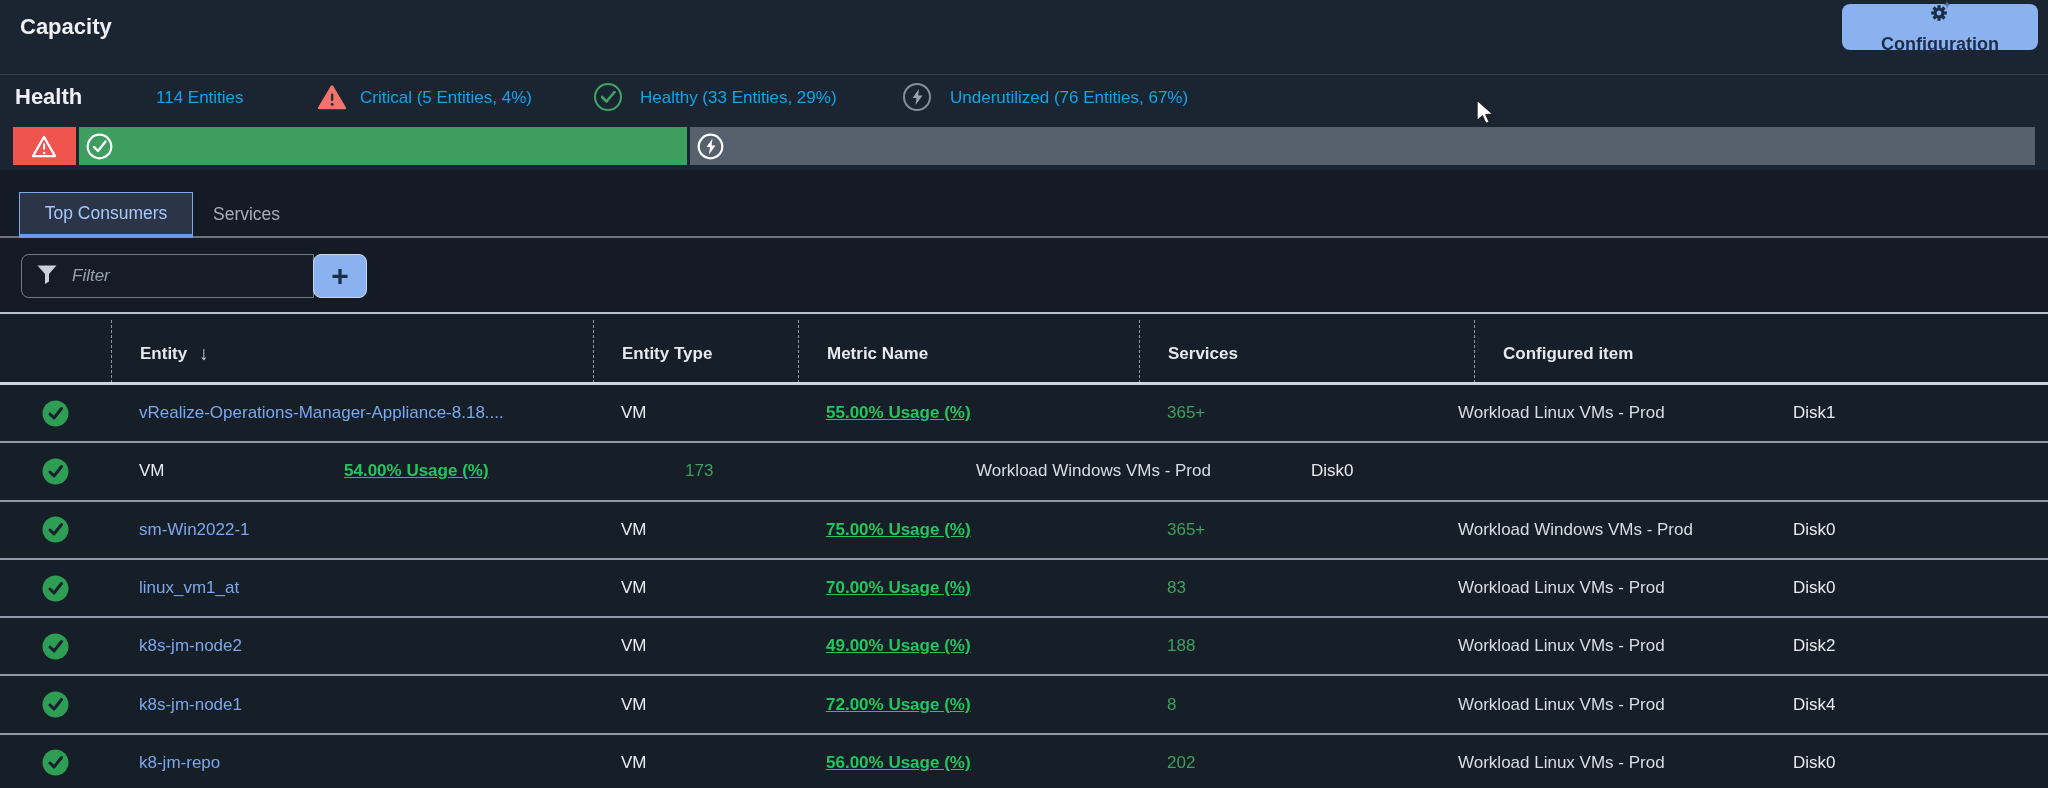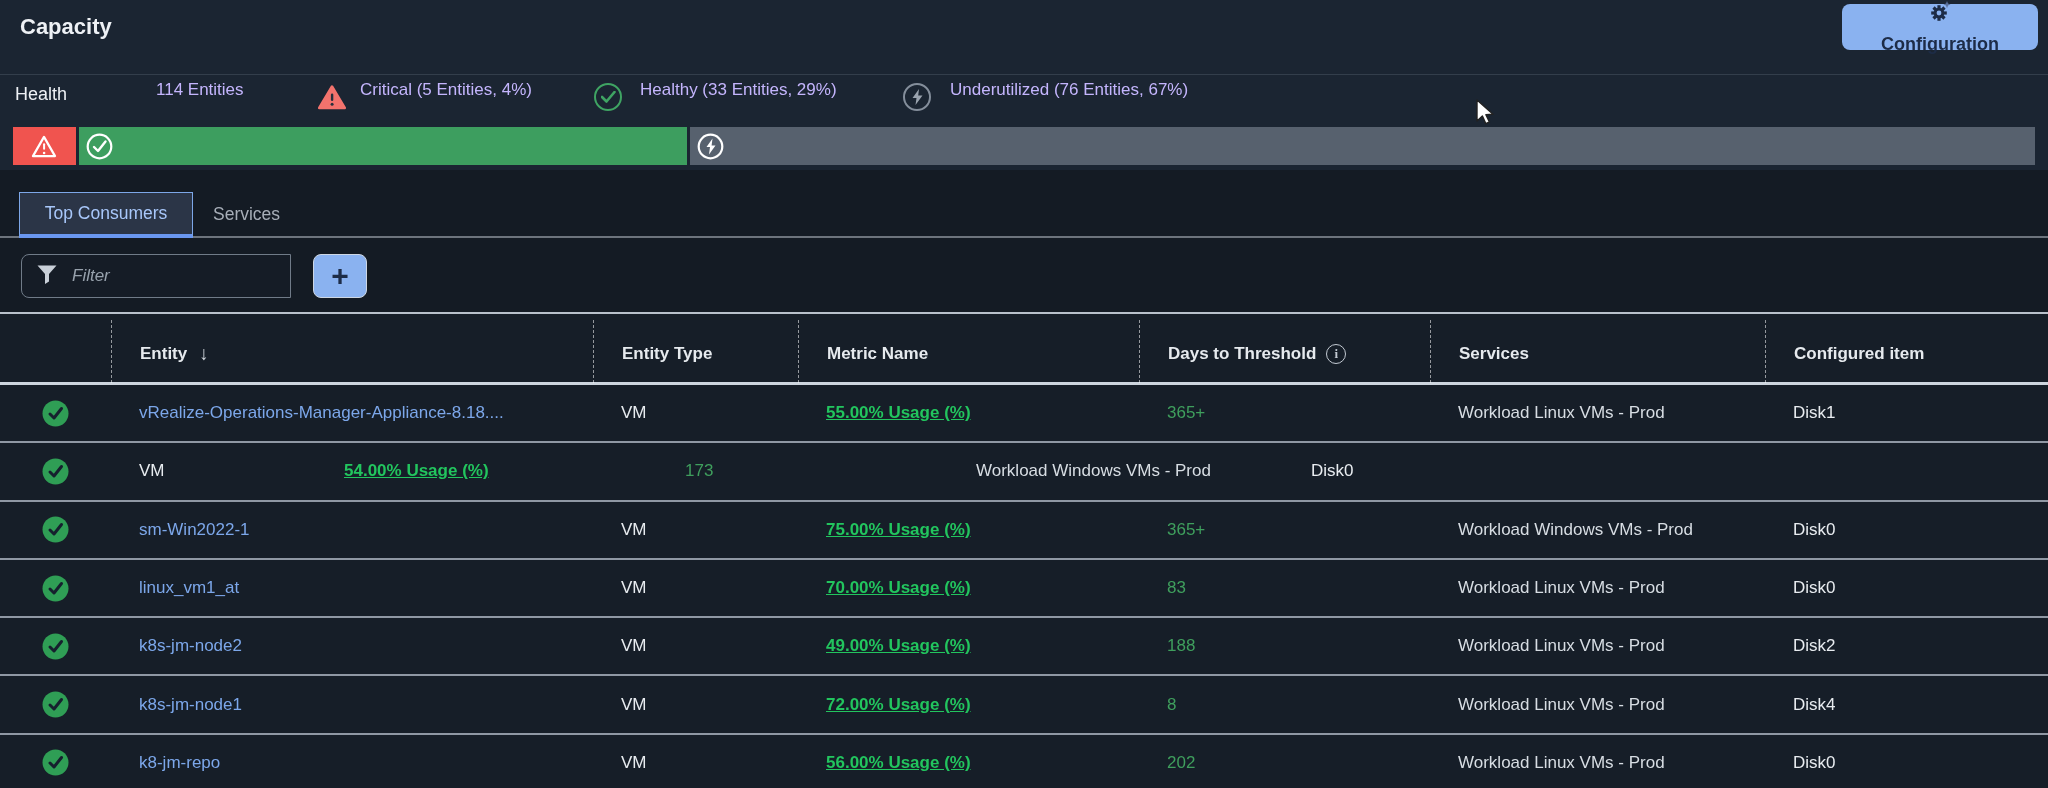--- a/index.html
+++ b/index.html
@@ -20,22 +20,22 @@
   .config-btn {
     position:absolute; top:4px; right:10px; width:196px; height:46px;
     background:#8ab2f0; border:none; border-radius:8px;
     display:flex; align-items:center; justify-content:center; gap:10px;
     font-family:"Liberation Sans", sans-serif;
     font-size:18px; font-weight:600; color:#1d2c47; cursor:pointer;flex-direction:column;
   }
   .config-gear { position:relative; width:24px; height:24px; }
 
   
-  .health-title { position:absolute; left:15px; top:84px; font-size:18px; font-weight:normal; color:#eef1f5; }
-  .legend-item-label { position:absolute; top:80px; font-size:17px; color:#c4b5fd; white-space:nowrap; }
+  .health-title { position:absolute; left:15px; top:84px; font-size:22px; font-weight:bold; color:#eef1f5; }
+  .legend-item-label { position:absolute; top:88px; font-size:17px; color:#0ea5e9; white-space:nowrap; }
   .lg-total { left:156px; }
   .lg-critical-icon { position:absolute; left:318px; top:85px; }
   .lg-critical { left:360px; }
   .lg-healthy-icon { position:absolute; left:594px; top:83px; }
   .lg-healthy { left:640px; }
   .lg-under-icon { position:absolute; left:903px; top:83px; }
   .lg-under { left:950px; }
 
   .tri-icon { width:28px; height:25px; display:block; }
   .ring { width:28px; height:28px; border-radius:50%; display:flex; align-items:center; justify-content:center; }
@@ -58,21 +58,21 @@
     display:flex; align-items:center; justify-content:center;
     font-size:17.5px; color:#a8c7fa; cursor:pointer;
   }
   .tab-inactive {
     position:absolute; left:205px; top:192px; height:44px; padding:0 8px;
     display:flex; align-items:center; font-size:17.5px; color:#a7aeb8; cursor:pointer;
   }
 
   
   .filter-box {
-    position:absolute; left:21px; top:254px; width:270px; height:44px;
+    position:absolute; left:21px; top:254px; width:293px; height:44px;
     background:#151c26; border:1px solid #707b88; border-radius:8px 0 0 8px;
     display:flex; align-items:center; gap:14px; padding-left:14px;
   }
   .filter-input {
     background:transparent; border:none; outline:none; width:200px;
     font-family:"Liberation Sans", sans-serif;
     font-style:italic; font-size:17px; color:#d8dee5;
   }
   .filter-input::placeholder { color:#97a1ac; opacity:1; }
   .filter-add {
@@ -230,24 +230,20 @@
     <div class="cell c-entity">
       <span>Entity</span>
       <span class="sort-arrow">↓</span>
     </div>
     <div class="cell c-type">
       <span>Entity Type</span>
     </div>
     <div class="cell c-metric">
       <span>Metric Name</span>
     </div>
-    <div class="cell c-days">
-      <span>Days to Threshold</span>
-      <span class="info-icon">i</span>
-    </div>
     <div class="cell c-services">
       <span>Services</span>
     </div>
     <div class="cell c-config">
       <span>Configured item</span>
     </div>
   </div>
   <div class="tbody">
       <div class="trow">
         <div class="cell c-status">

